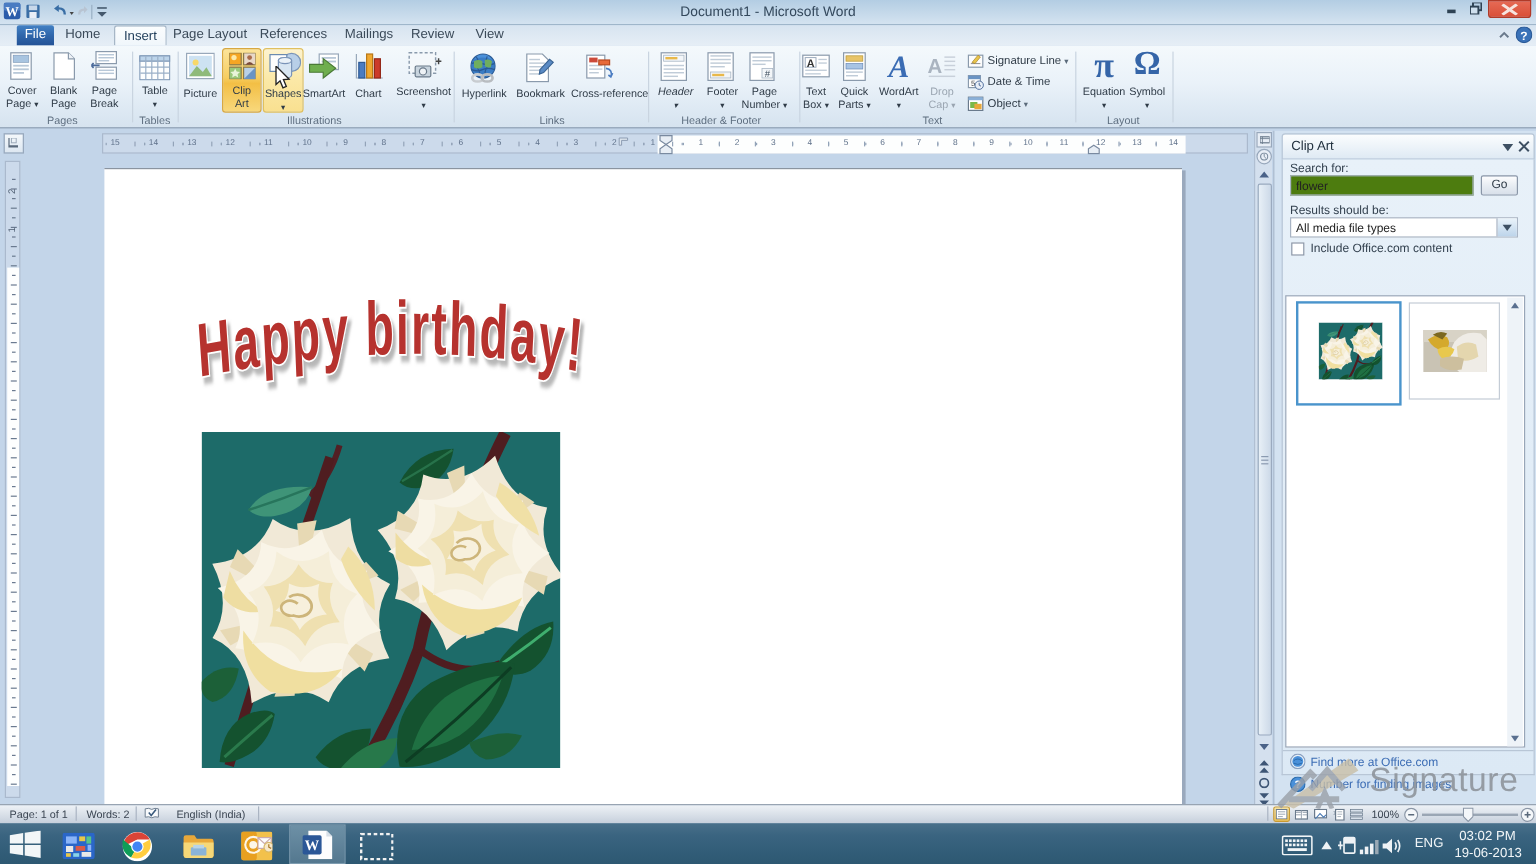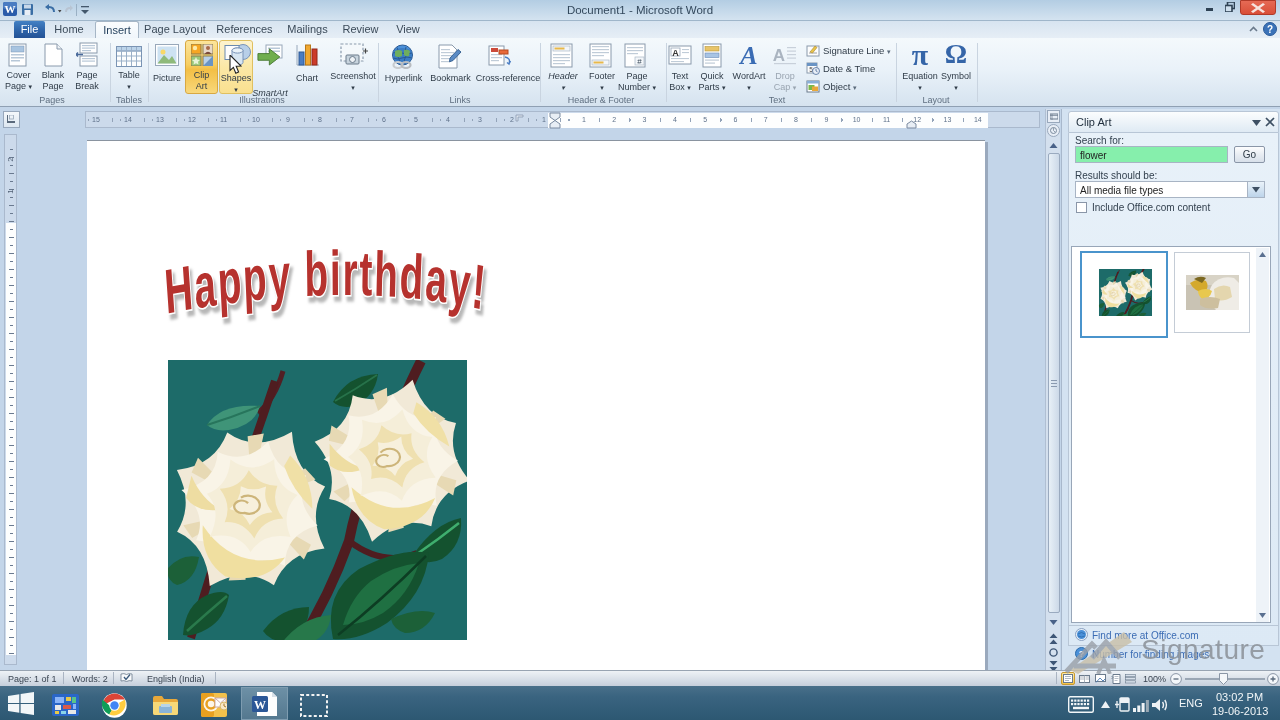--- a/index.html
+++ b/index.html
@@ -141,21 +141,21 @@
 <svg class="abs" style="left:229px;top:55px;width:13px;height:20px;" viewBox="0 0 13 20">
   <path d="M1 0 L12 11 L7.2 11.3 L9.6 17 L6.8 18.2 L4.4 12.4 L1 15.5 Z" fill="#fff" stroke="#222" stroke-width="1.1"></path>
 </svg>
 <svg class="abs" style="left:257px;top:43px;width:26px;height:24px;" viewBox="0 0 26 24">
   <rect x="9" y="2" width="16" height="13" fill="#fff" stroke="#98a8ba"></rect>
   <rect x="11" y="4.5" width="12" height="1.5" fill="#b8c8d8"></rect>
     <rect x="11" y="7.5" width="12" height="1.5" fill="#b8c8d8"></rect>
     <rect x="11" y="10.5" width="8" height="1.5" fill="#b8c8d8"></rect>
   <path d="M1 8 L13 8 L13 3 L24 11.5 L13 20 L13 15 L1 15 Z" fill="#6fae4e" stroke="#4a7a36" transform="translate(0,3) scale(.95)"></path>
 </svg>
-<div class="lbl" style="left:248px;top:88px;width:44px;font-style:italic;">SmartArt</div>
+<div class="lbl" style="left:248px;top:73px;width:44px;">SmartArt</div>
 <svg class="abs" style="left:295px;top:43px;width:25px;height:24px;" viewBox="0 0 25 24">
   <path d="M2 2 V22 H24" stroke="#98a8ba" fill="none"></path>
   <rect x="4" y="9" width="5" height="13" fill="#4a7cc2" stroke="#2f5a94"></rect>
   <rect x="10.5" y="2" width="5" height="20" fill="#f0a830" stroke="#b87818"></rect>
   <rect x="17" y="6" width="5" height="16" fill="#cc3b2a" stroke="#942818"></rect>
 </svg>
 <div class="lbl" style="left:286px;top:73px;width:42px;">Chart</div>
 <svg class="abs" style="left:340px;top:43px;width:28px;height:24px;" viewBox="0 0 28 24">
   <rect x="1" y="1" width="22" height="17" fill="#f4f8fb" stroke="#8a9aac" stroke-dasharray="2.5 1.8" stroke-width="1.2"></rect>
   <rect x="6" y="12" width="13" height="9" rx="1" fill="#c8d4de" stroke="#6a7a8a"></rect>
@@ -601,21 +601,21 @@
   <div class="abs" style="left:6px;top:2px;width:211px;height:22px;background:linear-gradient(#fbfdfe,#dfeaf4);border:1px solid #b8c6d6;border-radius:3px 3px 0 0;"></div>
   <div class="abs" style="left:14px;top:7px;font-size:11px;color:#22313f;">Clip Art</div>
   <svg class="abs" style="left:190px;top:11px;width:9px;height:6px;" viewBox="0 0 9 6">
       <path d="M0 0 L9 0 L4.5 6 Z" fill="#3e5063"></path>
     </svg>
   <svg class="abs" style="left:203px;top:8px;width:10px;height:10px;" viewBox="0 0 10 10">
       <path d="M1 1 L9 9 M9 1 L1 9" stroke="#3e5063" stroke-width="1.7"></path>
     </svg>
   <div class="abs" style="left:6px;top:24px;width:211px;height:513px;background:linear-gradient(#e8f1f9,#dce9f5);border:1px solid #b8c6d6;border-top:none;"></div>
   <div class="abs" style="left:13px;top:26px;font-size:10px;color:#33414f;">Search for:</div>
-  <div class="abs" style="left:13px;top:37px;width:153px;height:17px;background:#86efac;border:1px solid #a8b4c4;">
+  <div class="abs" style="left:13px;top:37px;width:153px;height:17px;background:#4d7c0f;border:1px solid #a8b4c4;">
     <div style="position:absolute;left:4px;top:2.5px;font-size:10px;color:#222;">flower</div>
   </div>
   <div class="abs" style="left:172px;top:37px;width:31px;height:17px;background:linear-gradient(#fdfdfe,#e8edf3 50%,#d8e0ea);border:1px solid #8a96a8;border-radius:2px;text-align:center;font-size:10px;color:#2f3b47;line-height:15px;">Go</div>
   <div class="abs" style="left:13px;top:61px;font-size:10px;color:#33414f;">Results should be:</div>
   <div class="abs" style="left:13px;top:72px;width:190px;height:17px;background:#fff;border:1px solid #a8b4c4;">
     <div style="position:absolute;left:4px;top:2.5px;font-size:10px;color:#222;">All media file types</div>
     <div style="position:absolute;right:0;top:0;width:17px;height:15px;background:linear-gradient(#eaf3fa,#bdd4ea);border-left:1px solid #a8b4c4;">
       <svg style="position:absolute;left:4px;top:5px;width:8px;height:6px;" viewBox="0 0 8 6">
           <path d="M0 0 L8 0 L4 5.5 Z" fill="#3e5063"></path>
         </svg>

